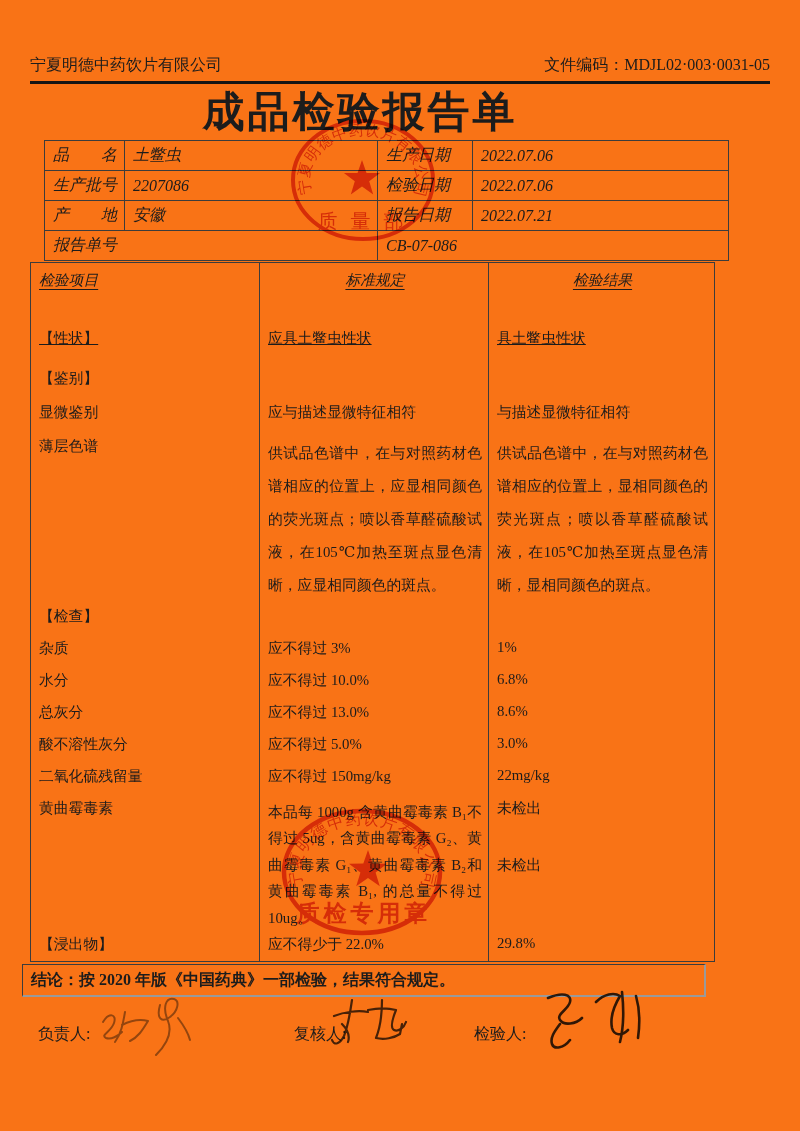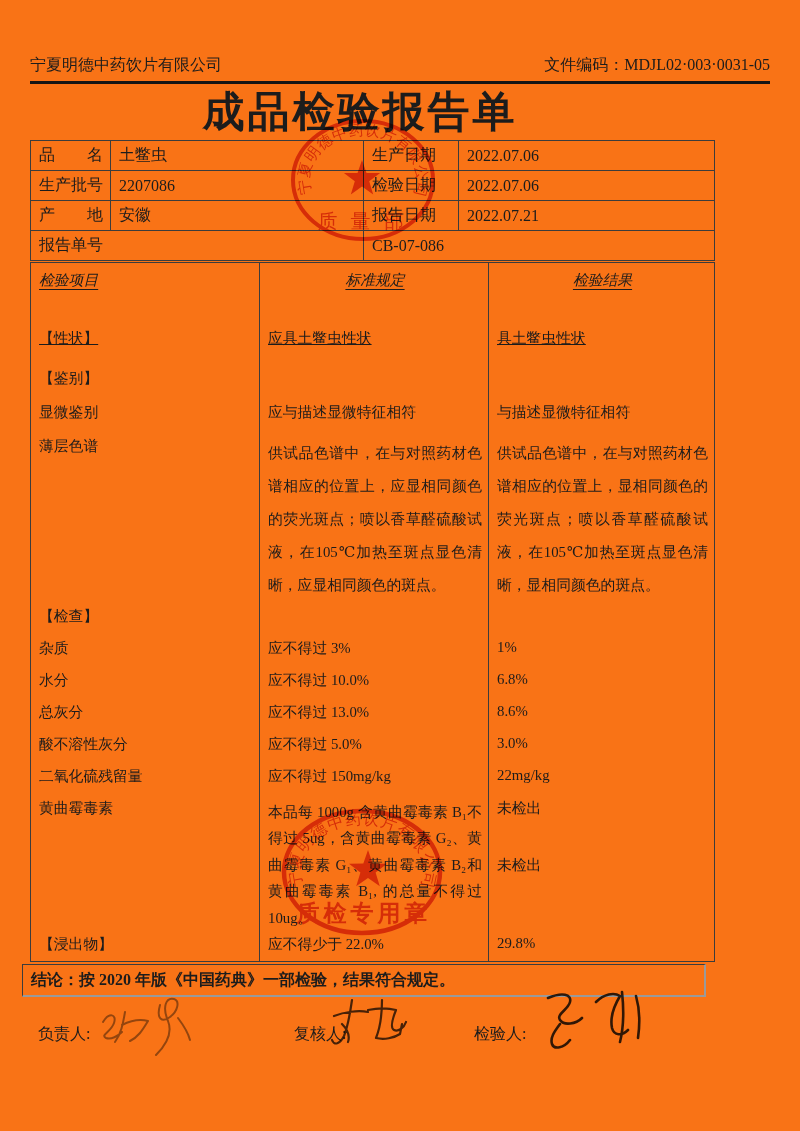--- a/index.html
+++ b/index.html
@@ -12,21 +12,21 @@
     position:absolute; left:30px; top:55px; width:740px;
     display:flex; justify-content:space-between; font-size:16px;
   }
   .header-rule { position:absolute; left:30px; top:81px; width:740px; height:3px; background:#151515; }
   .title {
     position:absolute; left:0; top:84px; width:720px; margin:0;
     text-align:center; font-size:42px; font-weight:bold; letter-spacing:3px;
   }
   table { border-collapse:collapse; table-layout:fixed; }
   .info-table {
-    position:absolute; left:30px; top:140px; width:684px; font-size:16px;
+    position:absolute; left:44px; top:140px; width:684px; font-size:16px;font-style:italic;
   }
   .info-table td {
     border:1px solid #3c3c3c; height:29px; vertical-align:middle;
     padding:0 0 0 8px; overflow:hidden; white-space:nowrap;
   }
   .main-table {
     position:absolute; left:30px; top:262px; width:684px; font-size:14.8px;
     border-top:1px solid #3c3c3c; border-bottom:1px solid #3c3c3c;
   }
   .main-table td {

